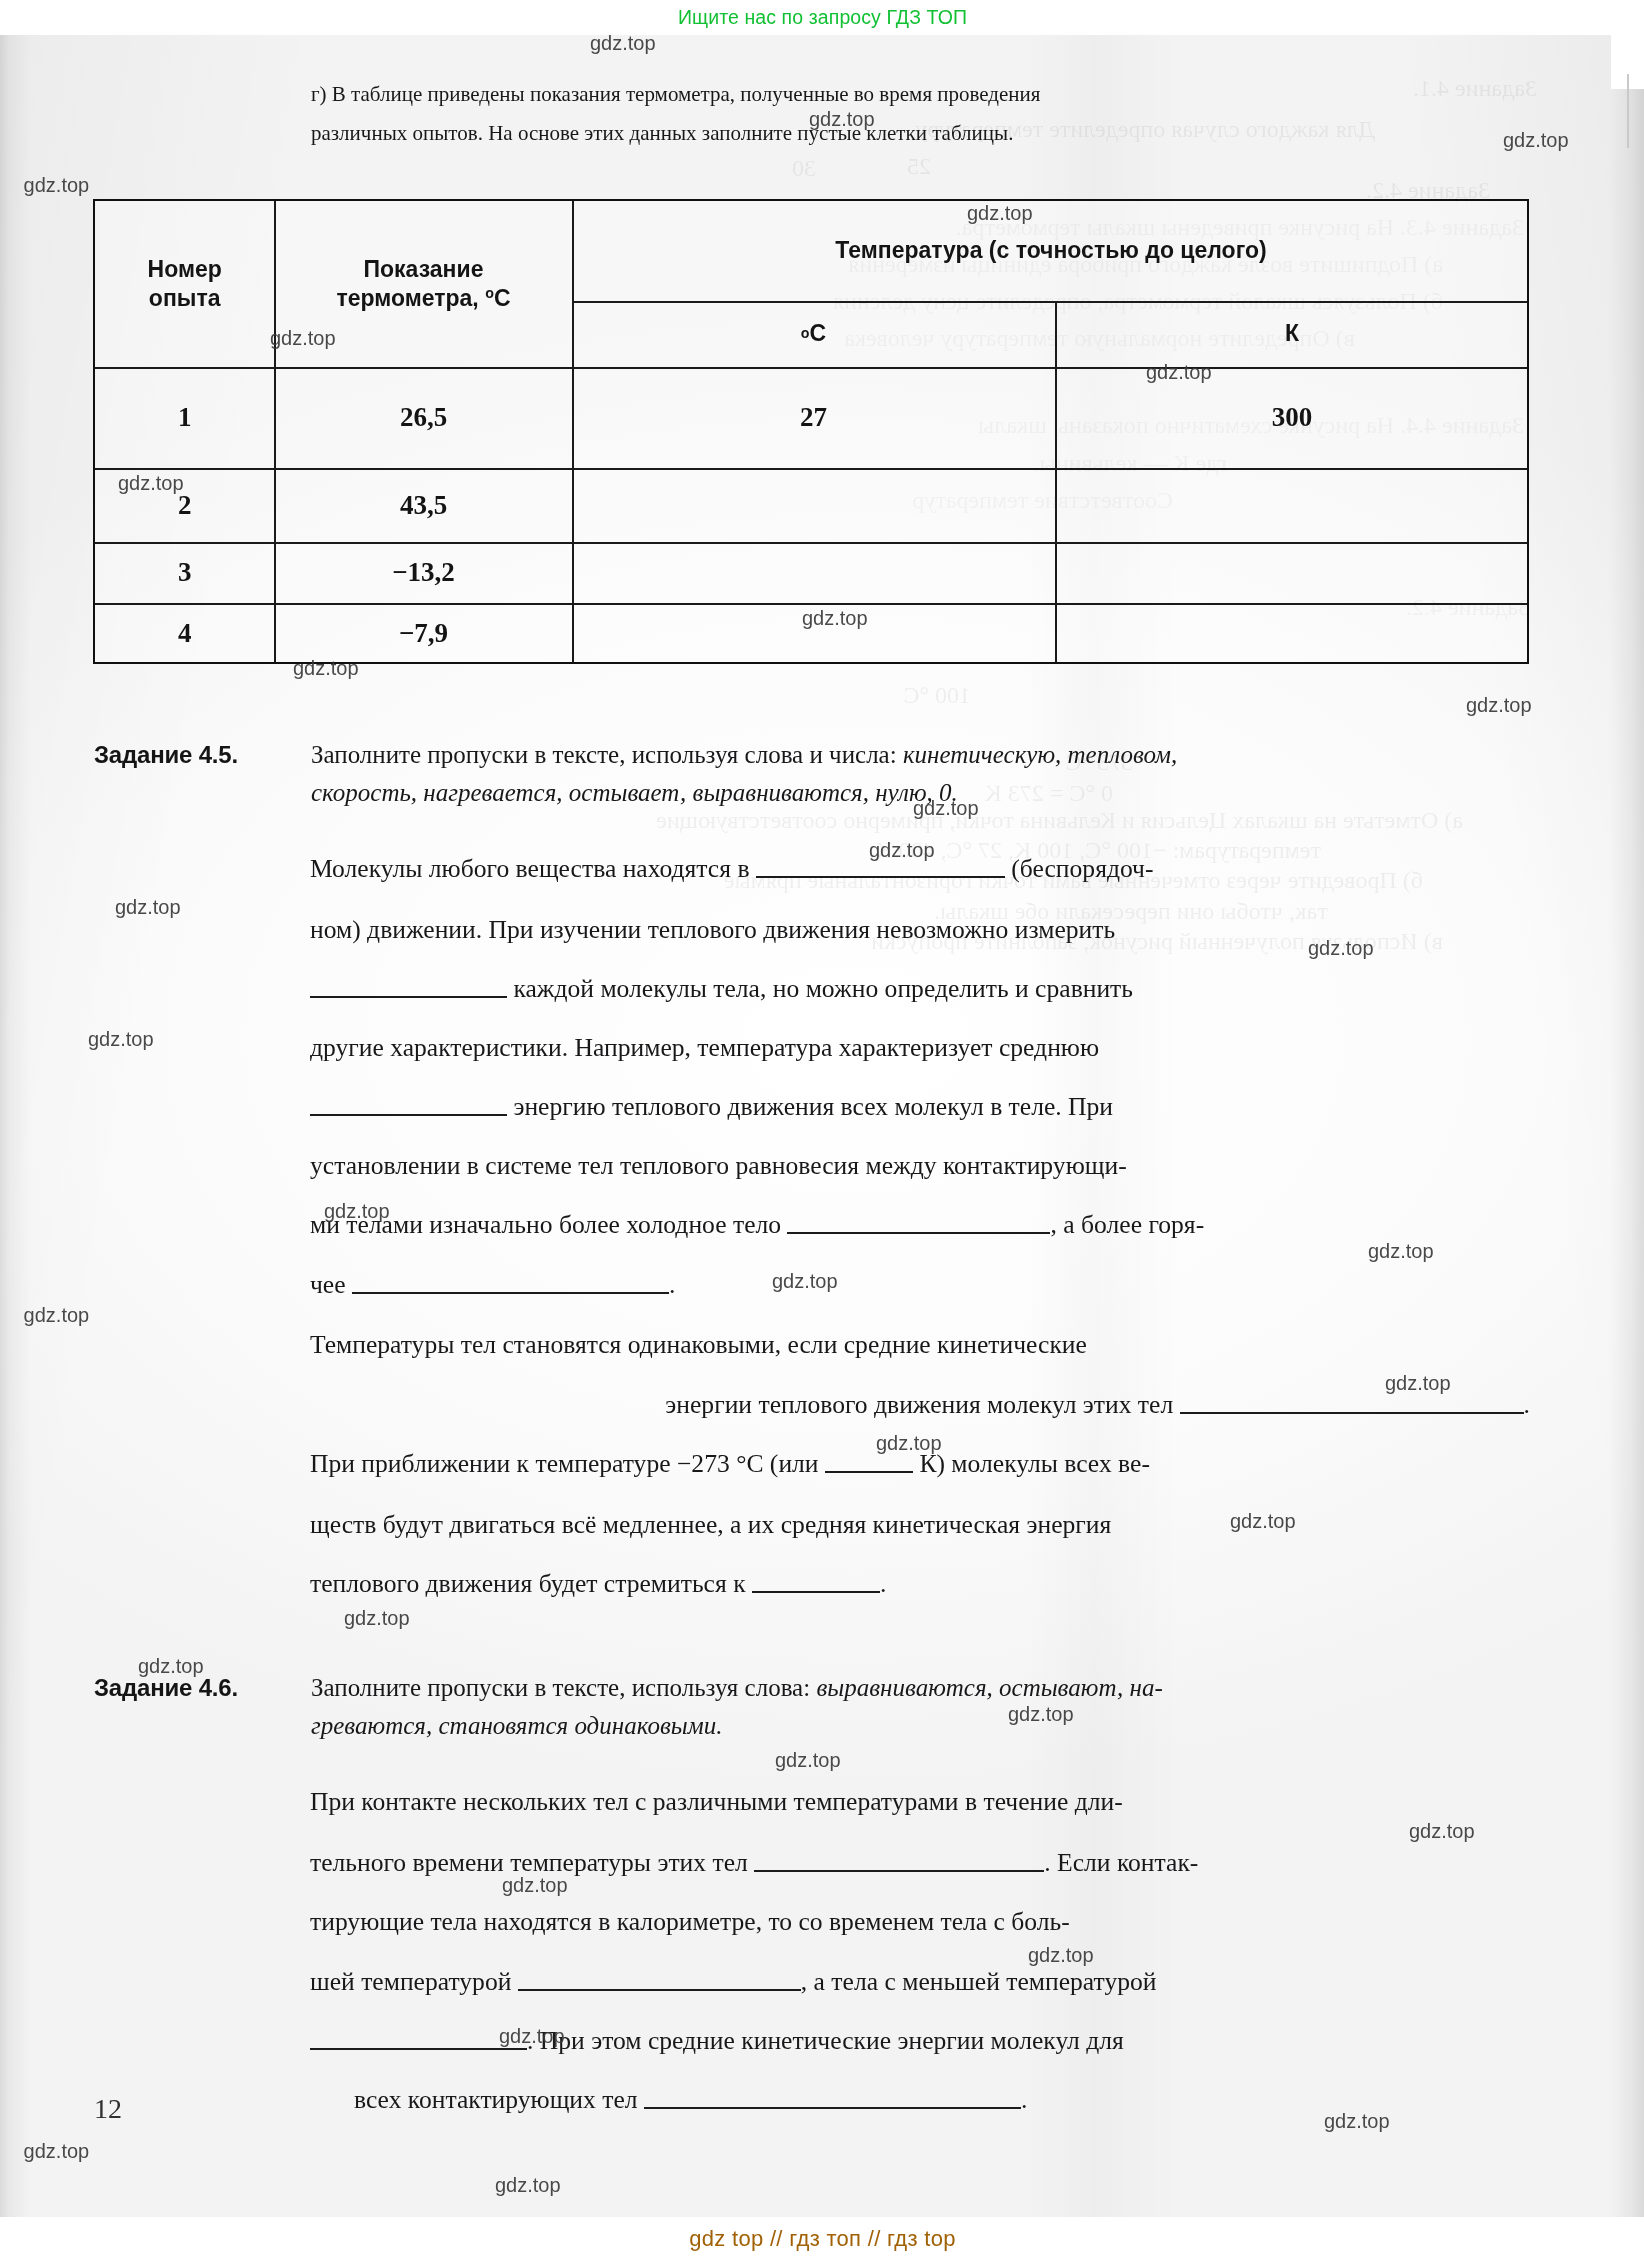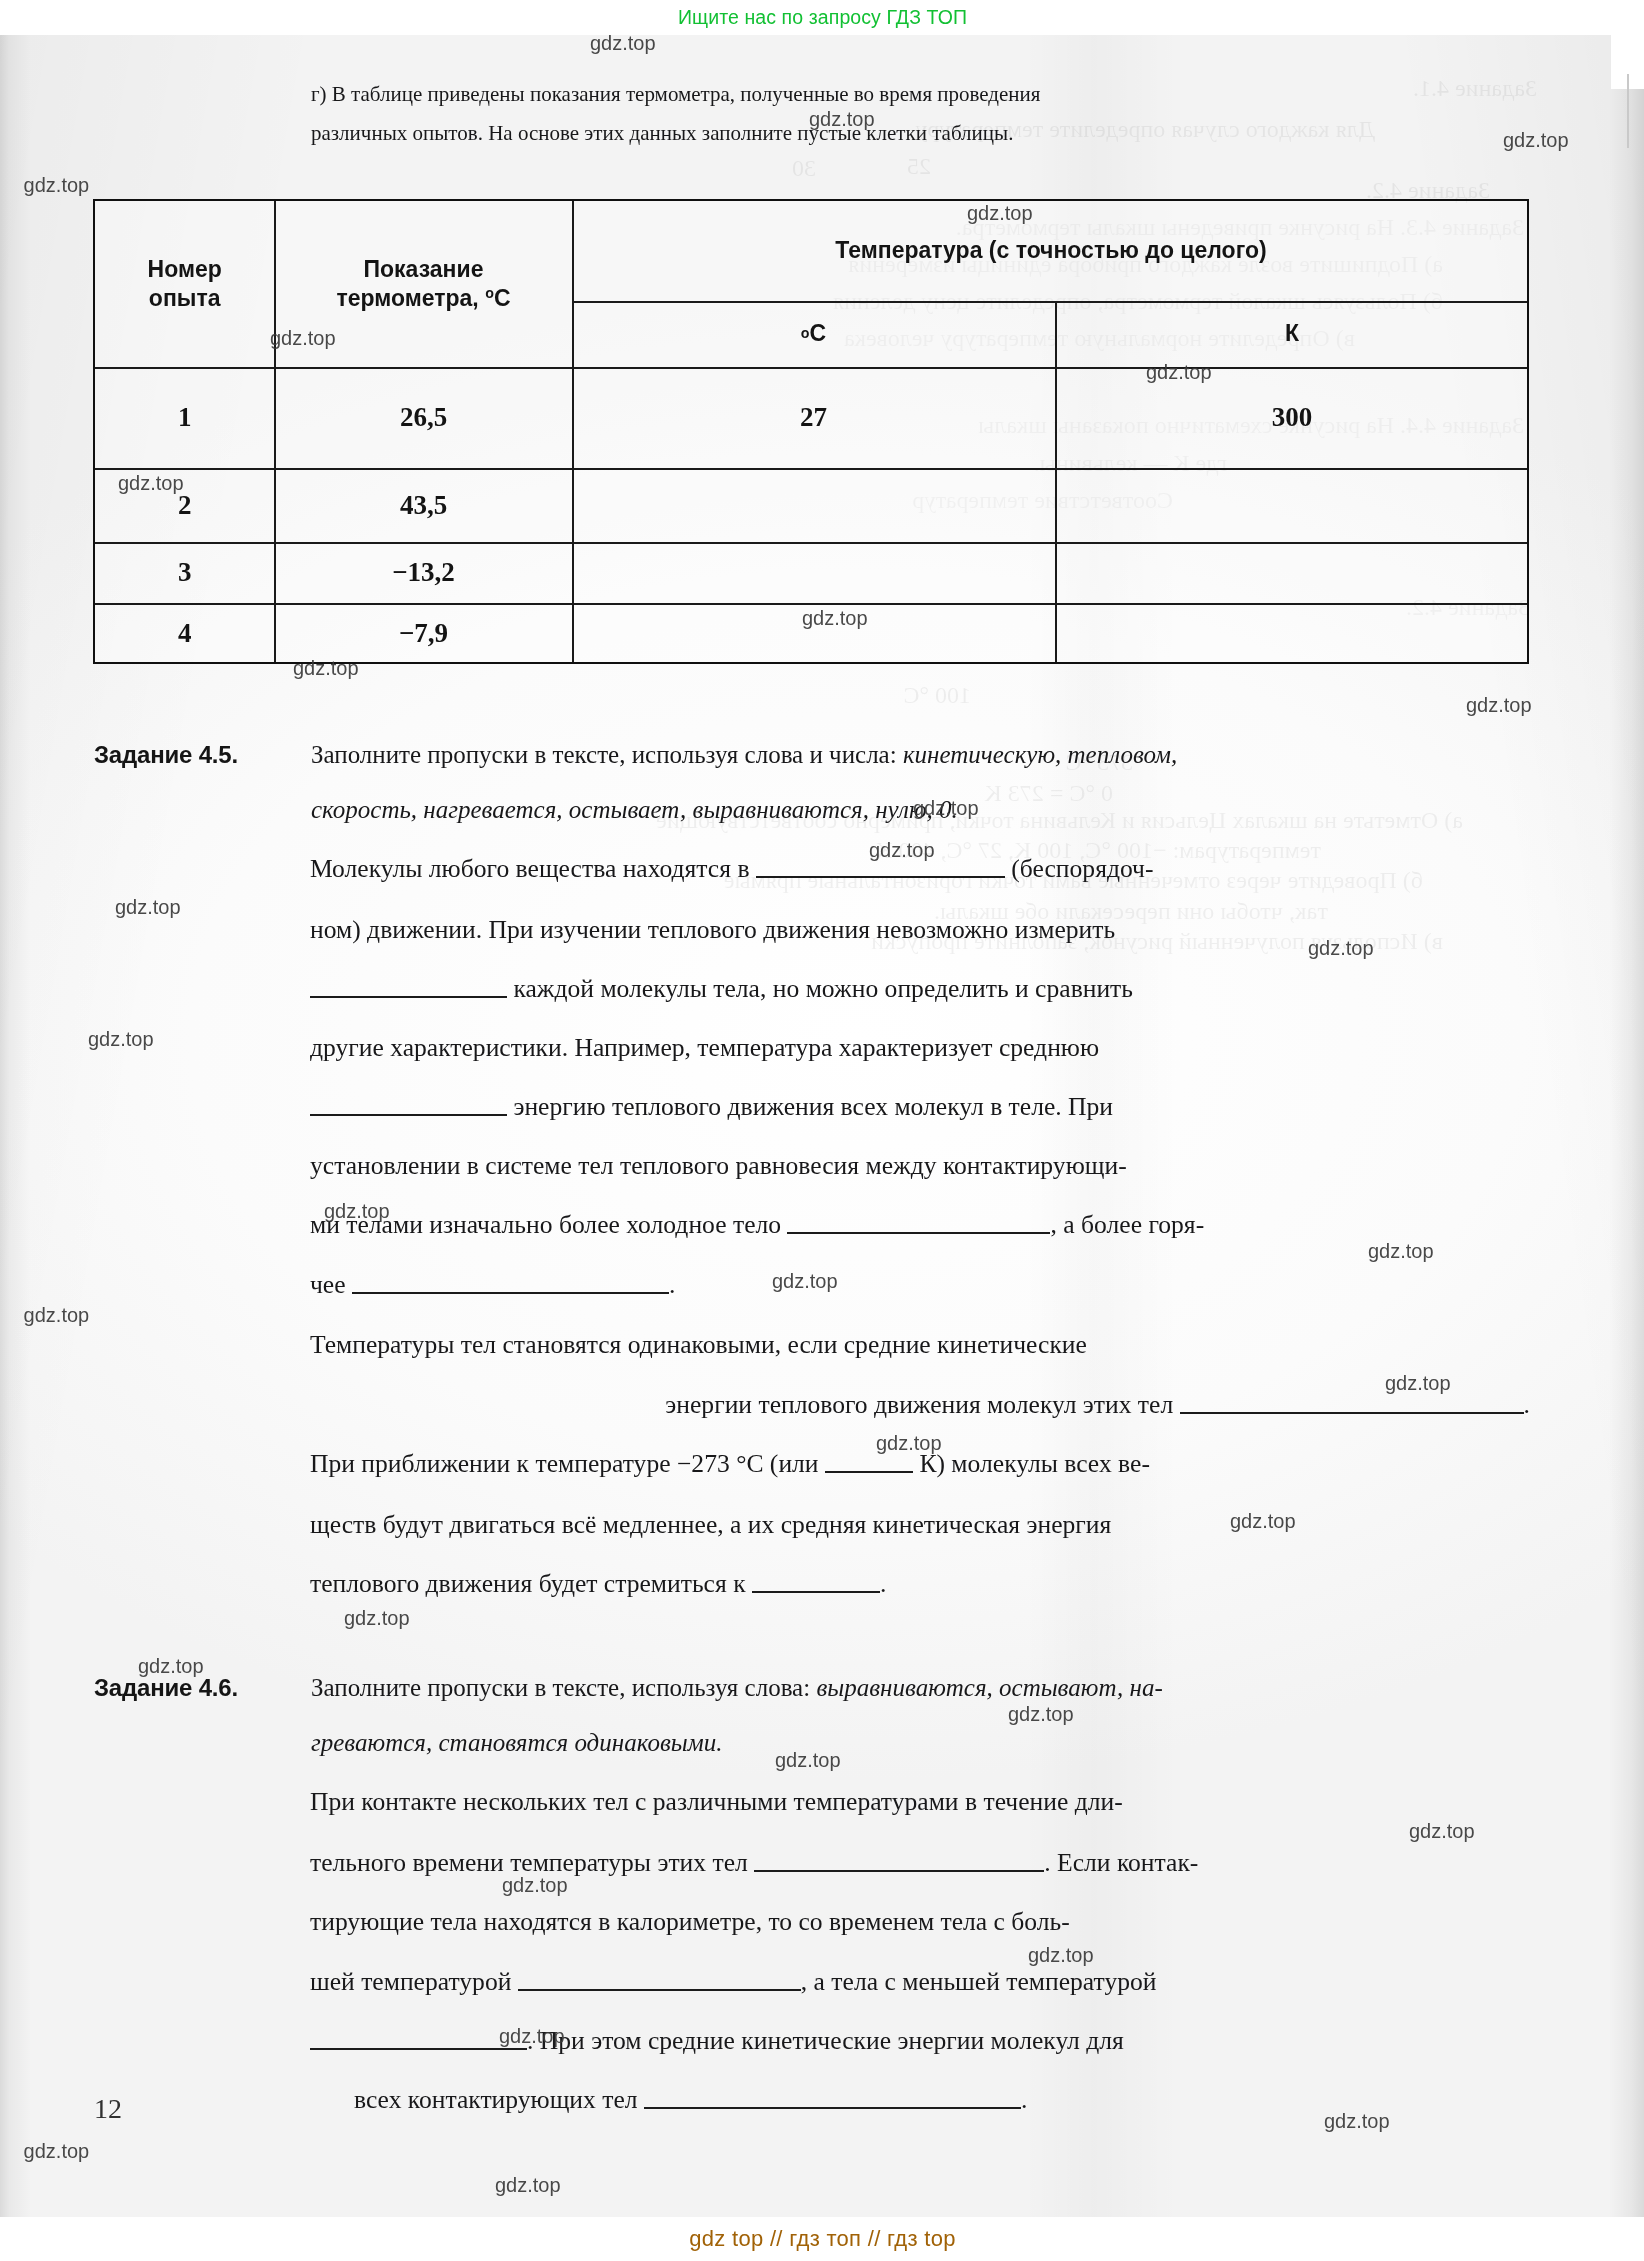--- a/index.html
+++ b/index.html
@@ -94,21 +94,21 @@
     font-family:"Liberation Sans", sans-serif;
     font-weight:bold; font-size:24px; color:#151515;
     letter-spacing:-0.2px;
   }
   .tasktext {
     position:absolute;
     font-family:"Liberation Serif", serif;
     font-size:25px; color:#18181a;
     white-space:nowrap;
   }
-  .it { font-style:italic;margin-top:17px; }
+  .it { font-style:italic; }
 
   .blank {
     display:inline-block;
     border-bottom:2.7px solid #1b1b1b;
     vertical-align:-1.3px;
   }
 
   
   .tbl {
     position:absolute;

